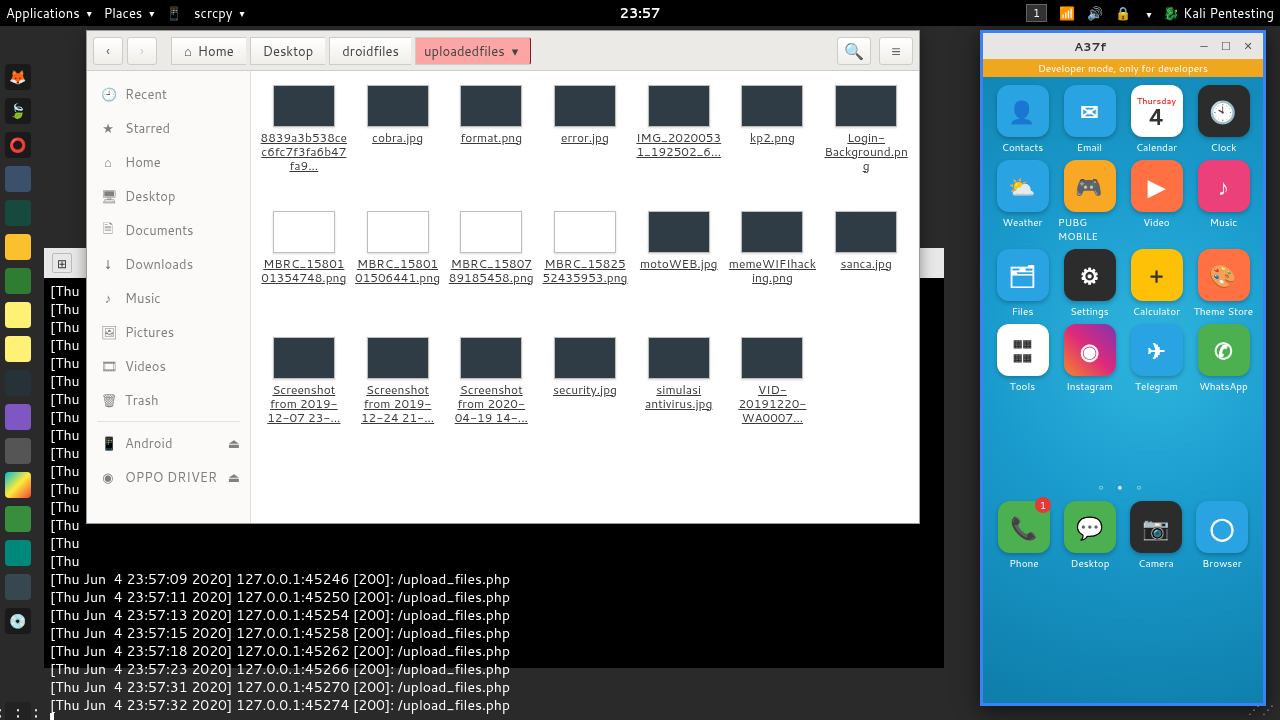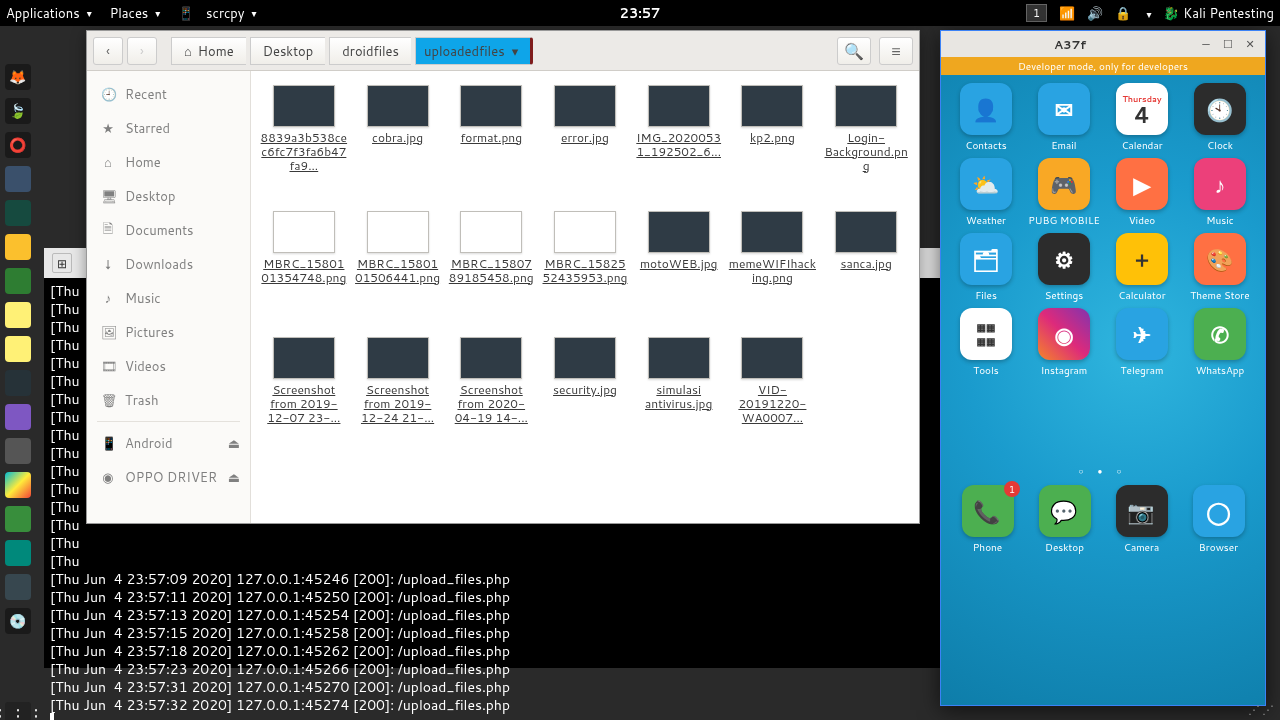--- a/index.html
+++ b/index.html
@@ -1,20 +1,20 @@
 <!DOCTYPE html>
 <html><head>
 <meta charset="utf-8">
 <style>
 * { margin: 0; padding: 0; box-sizing: border-box; font-family: "Cantarell", "Segoe UI", sans-serif; }
 body { width: 1280px; height: 720px; background: #2a2a2a; overflow: hidden; position: relative; }
 
 
 .topbar { height: 26px; background: #000; color: #fff; display: flex; align-items: center; font-size: 13px; padding: 0 6px; position: relative; }
-.topbar .left { display: flex; gap: 18px; justify-content: flex-end; }
+.topbar .left { display: flex; gap: 12px; justify-content: flex-end; }
 .topbar .left span { display: flex; align-items: center; gap: 4px; }
 .topbar .center { position: absolute; left: 50%; transform: translateX(-50%); font-weight: bold; }
 .topbar .right { margin-left: auto; display: flex; gap: 12px; align-items: center; }
 .topbar .ws-badge { background: #333; border: 1px solid #666; padding: 0 6px; font-size: 11px; }
 .drop::after { content: "▾"; font-size: 10px; margin-left: 3px; }
 
 
 .dock { position: absolute; top: 60px; left: 2px; width: 32px; display: flex; flex-direction: column; gap: 8px; align-items: center; padding-top: 4px; }
 .dock .d { width: 26px; height: 26px; border-radius: 4px; display:flex; align-items:center; justify-content:center; font-size:14px; color:#fff;}
 .dock .apps-btn { width: 26px; height: 26px; background: #222; color: #eee; display: flex; align-items: center; justify-content: center; font-size: 18px; margin-top: 60px; border-radius: 3px;}
@@ -25,38 +25,38 @@
 .terminal-wrap .titlebar .tb-btn { width: 20px; height: 20px; border: 1px solid #bbb; display: flex; align-items: center; justify-content: center; margin-right:6px; border-radius:2px;}
 .term-body { padding: 4px 6px; line-height: 18px; white-space: pre; }
 .term-body .cursor { background: #fff; color:#000; }
 
 
 .files { position: absolute; left: 86px; top: 30px; width: 834px; height: 494px; background: #fff; border: 1px solid #999; display: flex; flex-direction: column; box-shadow: 0 4px 14px rgba(0,0,0,.4); }
 .files .toolbar { height: 40px; background: #eceae7; border-bottom: 1px solid #d0cdc8; display: flex; align-items: center; padding: 0 6px; gap: 4px; color:#555;}
 .files .nav-btn { width: 30px; height: 28px; border: 1px solid #ccc; background: linear-gradient(#fff,#f0eee9); border-radius: 3px; display: flex; align-items: center; justify-content: center; font-size: 14px; color:#666;}
 .files .crumb { height: 28px; padding: 0 12px; border: 1px solid #ccc; border-right: none; background: linear-gradient(#fff,#f0eee9); display: flex; align-items: center; font-size: 13px; color:#444;}
 .files .crumb:first-of-type { border-radius: 3px 0 0 3px; }
-.files .crumb.last { border-right:3px solid #7f1d1d; border-radius:0 3px 3px 0; background:#0ea5e9;padding-left:8px;}
+.files .crumb.last { border-right:1px solid #7f1d1d; border-radius:0 3px 3px 0; background:#fca5a5;padding-left:8px;}
 .files .crumb.home-ic::before { content:"⌂"; margin-right:6px; }
 .files .search-btn, .files .menu-btn { width: 34px; height: 28px; border: 1px solid #ccc; background: linear-gradient(#fff,#f0eee9); border-radius: 3px; display: flex; align-items: center; justify-content: center; margin-left: auto; color:#666;}
 .files .menu-btn{margin-left:4px;}
 .files .body { flex: 1; display: flex; overflow: hidden; }
 .files .sidebar { width: 164px; border-right: 1px solid #e2dfda; background: #fbfaf8; padding: 6px 0; overflow-y: auto; }
 .files .side-item { height: 34px; display: flex; align-items: center; padding: 0 14px; gap: 10px; font-size: 13px; color: #808080; cursor: default; position:relative;}
 .files .side-item .eject{ position:absolute; right:10px; }
 .files .side-item .si { width: 14px; text-align:center; font-size: 13px; }
 .files .side-hr { height: 1px; background: #e4e1dc; margin: 4px 10px; }
 .files .grid { flex: 1; padding: 10px 6px; display: grid; grid-template-columns: repeat(7, 1fr); grid-auto-rows: 126px; align-content: start; overflow-y: auto; color:#3a3a3a;}
 .files .file { display: flex; flex-direction: column; align-items: center; text-align: center; font-size: 12px; gap: 4px; padding: 4px 2px; text-decoration: underline; }
 .files .thumb { width: 62px; height: 42px; background: #2f3b45; border: 1px solid #c0beb9; box-shadow: 0 1px 2px rgba(0,0,0,.15);}
 .files .thumb.doc { background: #fff;}
 .files .flabel { line-height: 14px; word-break: break-word; max-width: 88px; }
 
 
-.phone { position: absolute; right: 14px; top: 30px; width: 326px; height: 676px; background: #202020; border: 1px solid #3b82f6; display: flex; flex-direction: column; box-shadow: 0 4px 20px rgba(0,0,0,.6);}
+.phone { position: absolute; right: 14px; top: 30px; width: 286px; height: 676px; background: #202020; border: 3px solid #3b82f6; display: flex; flex-direction: column; box-shadow: 0 4px 20px rgba(0,0,0,.6);}
 .phone .winbar { height: 26px; background: #e8e6e2; display: flex; align-items: center; font-size: 12px; color: #333; padding: 0 4px;}
 .phone .winbar .title { flex: 1; text-align: center; font-weight: bold; }
 .phone .winbar .wbtn { width: 22px; height: 18px; display: flex; align-items: center; justify-content: center; font-size: 11px; color:#555;}
 .phone .screen { flex: 1; background: radial-gradient(circle at 60% 45%, #2fb5de 0%, #1a9bcd 42%, #0e7da9 100%); position: relative; overflow:hidden;}
 .phone .dev-banner { height: 18px; background: #efa71f; color: #fff; font-size: 10px; display: flex; align-items: center; justify-content: center; }
 .phone .app-grid { display: grid; grid-template-columns: repeat(4, 1fr); padding: 8px 8px 0 8px; gap:6px 4px; }
 .phone .app { display: flex; flex-direction: column; align-items: center; gap: 3px; font-size: 10px; color: #fff; }
 .phone .app .aicon { width: 52px; height: 52px; border-radius: 12px; display:flex; align-items:center; justify-content:center; font-size:22px; color:#fff; font-weight:bold; box-shadow:0 2px 4px rgba(0,0,0,.25);}
 .phone .dots{ text-align:center; color:#fff; font-size:8px; letter-spacing:6px; margin:8px 0;}
 .phone .dock-row { display: grid; grid-template-columns: repeat(4, 1fr); padding: 0 8px 8px 8px;}

